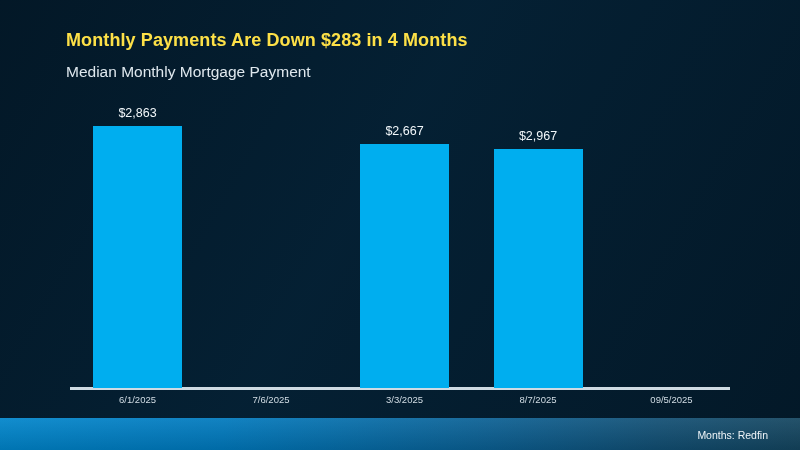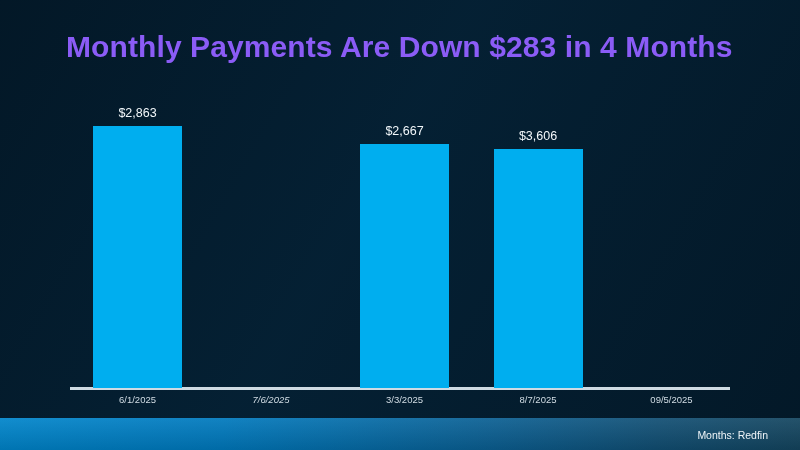--- a/index.html
+++ b/index.html
@@ -20,21 +20,21 @@
   #stage::before{
     content:"";
     position:absolute; inset:0;
     background:linear-gradient(120deg, rgba(2,18,30,.55) 0%, rgba(8,42,64,.10) 45%, rgba(2,18,30,.50) 100%);
     pointer-events:none;
   }
 
   
   .title {
     position:absolute; left:66px; top:30px;
-    font-size:30px; font-weight:bold; color:#8b5cf6;
+    font-size:18px; font-weight:bold; color:#fde047;
     letter-spacing:.1px; white-space:nowrap;
   }
   .subtitle {
     position:absolute; left:66px; top:63px;
     font-size:15.5px; font-weight:normal; color:#dfe8ee;
     white-space:nowrap;
   }
 
   
   #plot { position:absolute; left:0; top:0; width:669px; height:450px; }
@@ -77,34 +77,35 @@
     position:absolute; right:32px; bottom:9px;
     font-size:10.5px; color:#eef4f8; z-index:2; white-space:nowrap;
   }
 </style>
 </head>
 <body>
 
 <div id="stage">
 
   <div class="title">Monthly Payments Are Down $283 in 4 Months</div>
+  <div class="subtitle">Median Monthly Mortgage Payment</div>
 
   <div id="plot">
     <div class="axis-line"></div>
   <div class="bar" style="left: 93px; width: 89px; height: 262.251px; background: rgb(0, 174, 239);">
         <span class="bar-label">$2,863</span>
       </div>
       <div class="tick-label" style="left: 137.5px;">6/1/2025</div>
-      <div class="tick-label" style="left: 271px; font-style: italic;">7/6/2025</div>
+      <div class="tick-label" style="left: 271px;">7/6/2025</div>
       <div class="bar" style="left: 360px; width: 89px; height: 244.297px; background: rgb(0, 174, 239);">
         <span class="bar-label">$2,667</span>
       </div>
       <div class="tick-label" style="left: 404.5px;">3/3/2025</div>
       <div class="bar" style="left: 493.5px; width: 89px; height: 238.526px; background: rgb(0, 174, 239);">
-        <span class="bar-label">$3,606</span>
+        <span class="bar-label">$2,967</span>
       </div>
       <div class="tick-label" style="left: 538px;">8/7/2025</div>
       <div class="tick-label" style="left: 671.5px;">09/5/2025</div>
     </div>
 
   <div class="footer-band"></div>
   <div class="source">Months: Redfin</div>
 
 </div>
 

